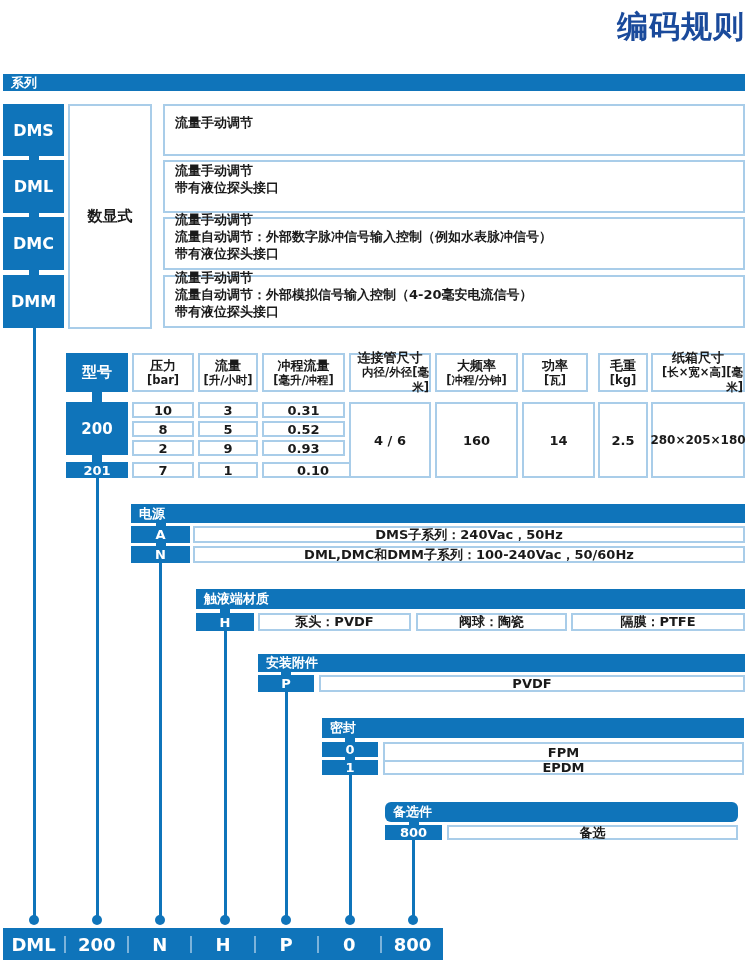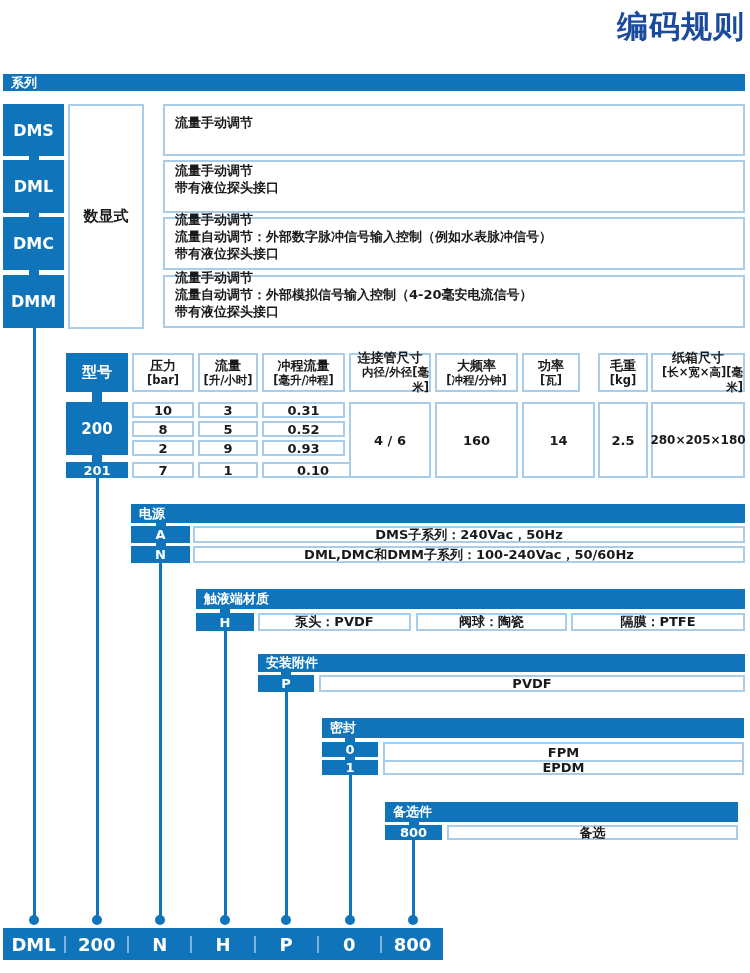--- a/index.html
+++ b/index.html
@@ -63,21 +63,21 @@
   <div class="tab" style="left:29px;top:150px;height:12px;"></div>
   <div class="tab" style="left:29px;top:209px;height:11px;"></div>
   <div class="tab" style="left:29px;top:266px;height:12px;"></div>
   <div class="vline" style="left:32.5px;top:328px;height:590px;"></div>
 
   <div class="codebox" style="left:3px;top:104px;width:61px;height:52px;font-size:16px;">DMS</div>
   <div class="codebox" style="left:3px;top:160px;width:61px;height:53px;font-size:16px;">DML</div>
   <div class="codebox" style="left:3px;top:217px;width:61px;height:53px;font-size:16px;">DMC</div>
   <div class="codebox" style="left:3px;top:275px;width:61px;height:53px;font-size:16px;">DMM</div>
 
-  <div class="wbox" style="left:68px;top:104px;width:76px;height:225px;font-size:15px;font-weight:bold;">数显式</div>
+  <div class="wbox" style="left:68px;top:104px;width:84px;height:225px;font-size:15px;font-weight:bold;">数显式</div>
 
   <div class="wbox leftalign multiline" style="left:163px;top:104px;width:582px;height:52px;">流量手动调节</div>
   <div class="wbox leftalign multiline" style="left:163px;top:160px;width:582px;height:53px;">流量手动调节
 带有液位探头接口</div>
   <div class="wbox leftalign multiline" style="left:163px;top:217px;width:582px;height:53px;">流量手动调节
 流量自动调节：外部数字脉冲信号输入控制（例如水表脉冲信号）
 带有液位探头接口</div>
   <div class="wbox leftalign multiline" style="left:163px;top:275px;width:582px;height:53px;">流量手动调节
 流量自动调节：外部模拟信号输入控制（4-20毫安电流信号）
 带有液位探头接口</div>
@@ -102,21 +102,21 @@
       <span class="l2">[毫升/冲程]</span>
   </div>
   <div class="wbox th" style="left:349px;top:353px;width:82px;height:39px;">
     <span class="l1">连接管尺寸</span>
       <span class="l2">内径/外径[毫米]</span>
   </div>
   <div class="wbox th" style="left:435px;top:353px;width:83px;height:39px;">
     <span class="l1">大频率</span>
       <span class="l2">[冲程/分钟]</span>
   </div>
-  <div class="wbox th" style="left:522px;top:353px;width:58px;height:39px;">
+  <div class="wbox th" style="left:522px;top:353px;width:66px;height:39px;">
     <span class="l1">功率</span>
       <span class="l2">[瓦]</span>
   </div>
   <div class="wbox th" style="left:598px;top:353px;width:50px;height:39px;">
     <span class="l1">毛重</span>
       <span class="l2">[kg]</span>
   </div>
   <div class="wbox th" style="left:651px;top:353px;width:94px;height:39px;">
     <span class="l1">纸箱尺寸</span>
       <span class="l2">[长×宽×高][毫米]</span>
@@ -185,21 +185,21 @@
     <span>密封</span>
   </div>
   <div class="codebox" style="left:322px;top:742px;width:56px;height:15px;font-size:13px;">0</div>
   <div class="wbox" style="left:383px;top:742px;width:361px;height:21px;">FPM</div>
   <div class="codebox" style="left:322px;top:760px;width:56px;height:15px;font-size:13px;">1</div>
   <div class="wbox" style="left:383px;top:760px;width:361px;height:15px;">EPDM</div>
 
   <div class="tab" style="left:408.5px;top:819px;height:8px;"></div>
   <div class="vline" style="left:412px;top:840px;height:78px;"></div>
 
-  <div class="bluebar" style="left:385px;top:802px;width:353px;height:20px;">
+  <div class="bluebar" style="left:385px;top:802px;width:353px;height:20px;border-radius:6px;">
     <span>备选件</span>
   </div>
   <div class="codebox" style="left:385px;top:825px;width:57px;height:15px;font-size:13px;">800</div>
   <div class="wbox" style="left:447px;top:825px;width:291px;height:15px;">备选</div>
 
   <div class="dot" style="left:29px;top:915px;"></div>
   <div class="dot" style="left:92px;top:915px;"></div>
   <div class="dot" style="left:155px;top:915px;"></div>
   <div class="dot" style="left:220px;top:915px;"></div>
   <div class="dot" style="left:281px;top:915px;"></div>

